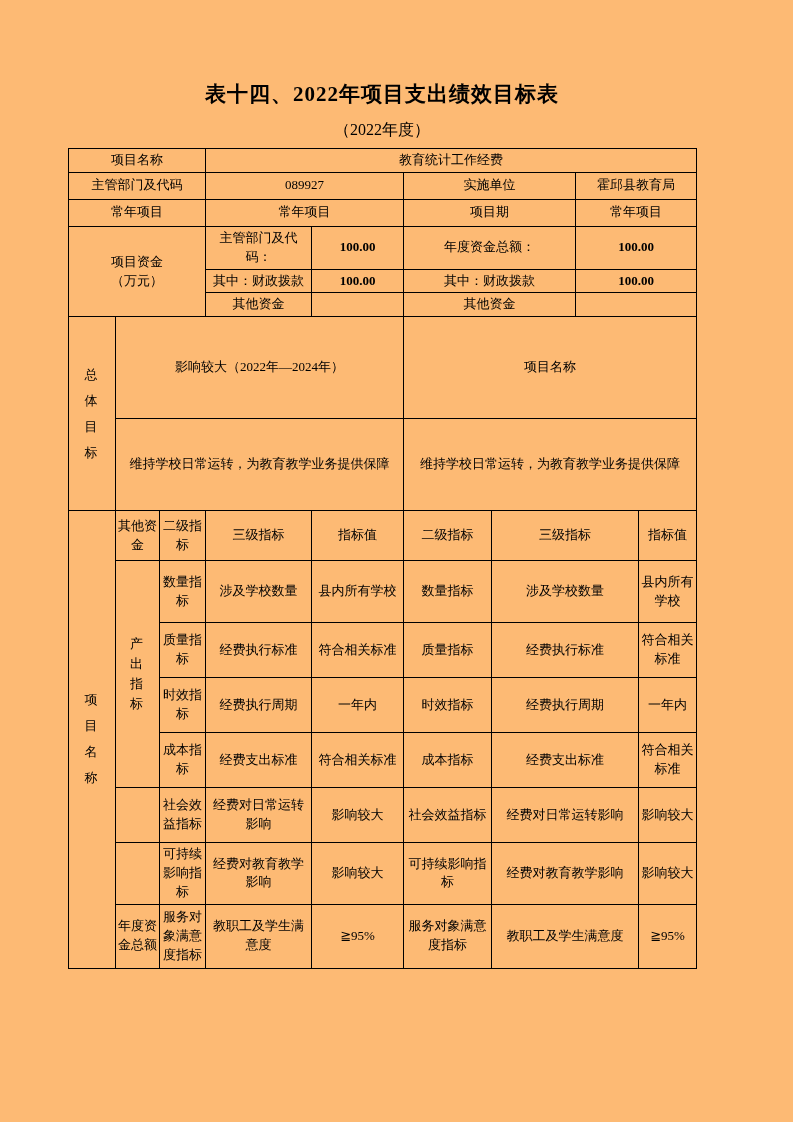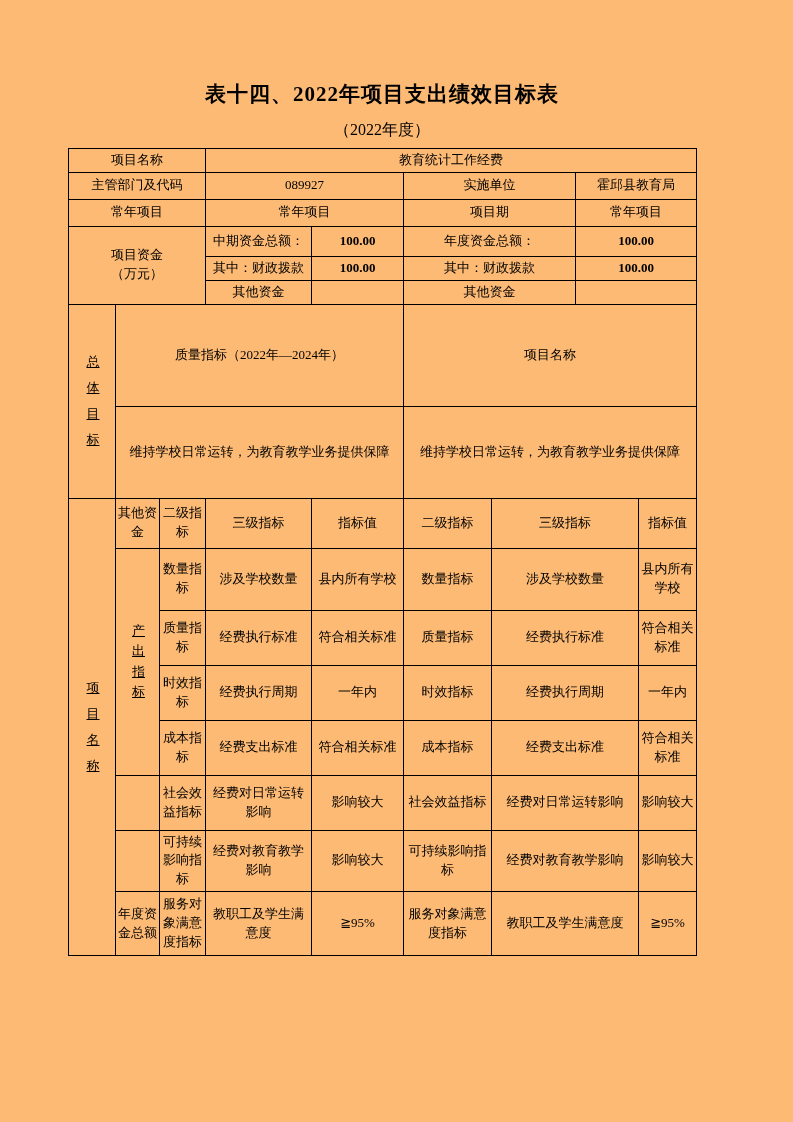--- a/index.html
+++ b/index.html
@@ -10,21 +10,21 @@
              font-size:21px;font-weight:700;letter-spacing:1px;line-height:28px;}
   .doc-subtitle{margin:14px 0 0 68px;width:628px;text-align:center;
                 font-size:16px;line-height:16px;}
   table.main{border-collapse:collapse;table-layout:fixed;
              margin:10px 12px 0 68px;width:628px;}
   table.main td{border:1px solid #000;font-size:13px;text-align:center;
                 vertical-align:middle;padding:2px 1px;word-break:break-all;
                 line-height:1.45;white-space:pre-line;}
   td.al{text-align:left;padding-left:5px;padding-right:3px;}
   td.ar{text-align:right;padding-right:8px;font-weight:bold;}
-  .vtext{width:15px;margin:0 auto;line-height:2;word-break:break-all;text-align:right;text-decoration:underline;}
+  .vtext{width:15px;margin:0 auto;line-height:2;word-break:break-all;text-align:left;}
   .vtext.tight{line-height:1.55;}
 </style>
 </head>
 <body>
 
 <div class="page">
 
   <div class="doc-title">表十四、2022年项目支出绩效目标表</div>
   <div class="doc-subtitle">（2022年度）</div>
 
@@ -54,21 +54,21 @@
     </tr>
     <tr style="height:27px">
       <td colspan="3">常年项目</td>
       <td colspan="2">常年项目</td>
       <td colspan="2">项目期</td>
       <td colspan="2">常年项目</td>
     </tr>
     <tr style="height:30px">
       <td colspan="3" rowspan="3">项目资金
 （万元）</td>
-      <td class="al">中期资金总额：</td>
+      <td class="al">主管部门及代码：</td>
       <td class="ar">100.00</td>
       <td colspan="2" class="al">年度资金总额：</td>
       <td colspan="2" class="ar">100.00</td>
     </tr>
     <tr style="height:20px">
       <td class="al">其中：财政拨款</td>
       <td class="ar">100.00</td>
       <td colspan="2" class="al">其中：财政拨款</td>
       <td colspan="2" class="ar">100.00</td>
     </tr>
@@ -76,21 +76,21 @@
       <td>其他资金</td>
       <td class="ar"></td>
       <td colspan="2">其他资金</td>
       <td colspan="2" class="ar"></td>
     </tr>
 
     <tr style="height:102px">
       <td rowspan="2">
         <div class="vtext">总体目标</div>
       </td>
-      <td colspan="4">质量指标（2022年—2024年）</td>
+      <td colspan="4">影响较大（2022年—2024年）</td>
       <td colspan="4">项目名称</td>
     </tr>
     <tr style="height:92px">
       <td colspan="4">维持学校日常运转，为教育教学业务提供保障</td>
       <td colspan="4">维持学校日常运转，为教育教学业务提供保障</td>
     </tr>
 
     <tr style="height:50px">
       <td rowspan="8">
         <div class="vtext">项目名称</div>

